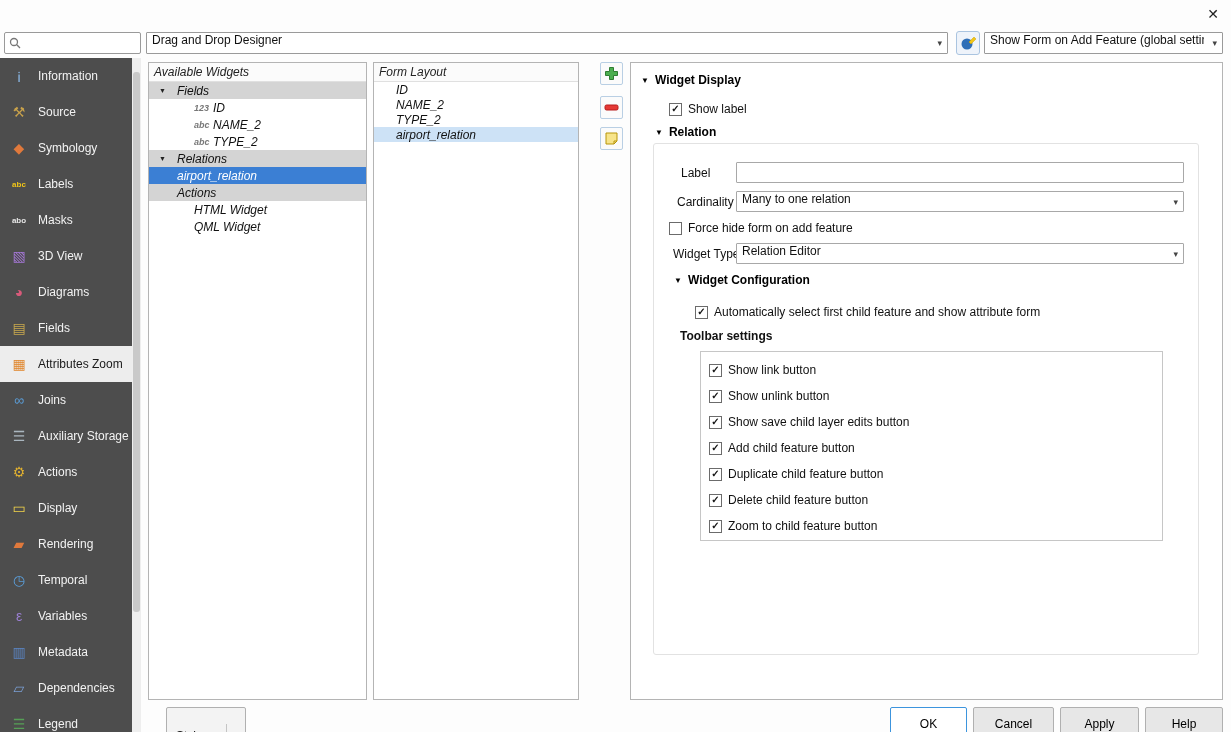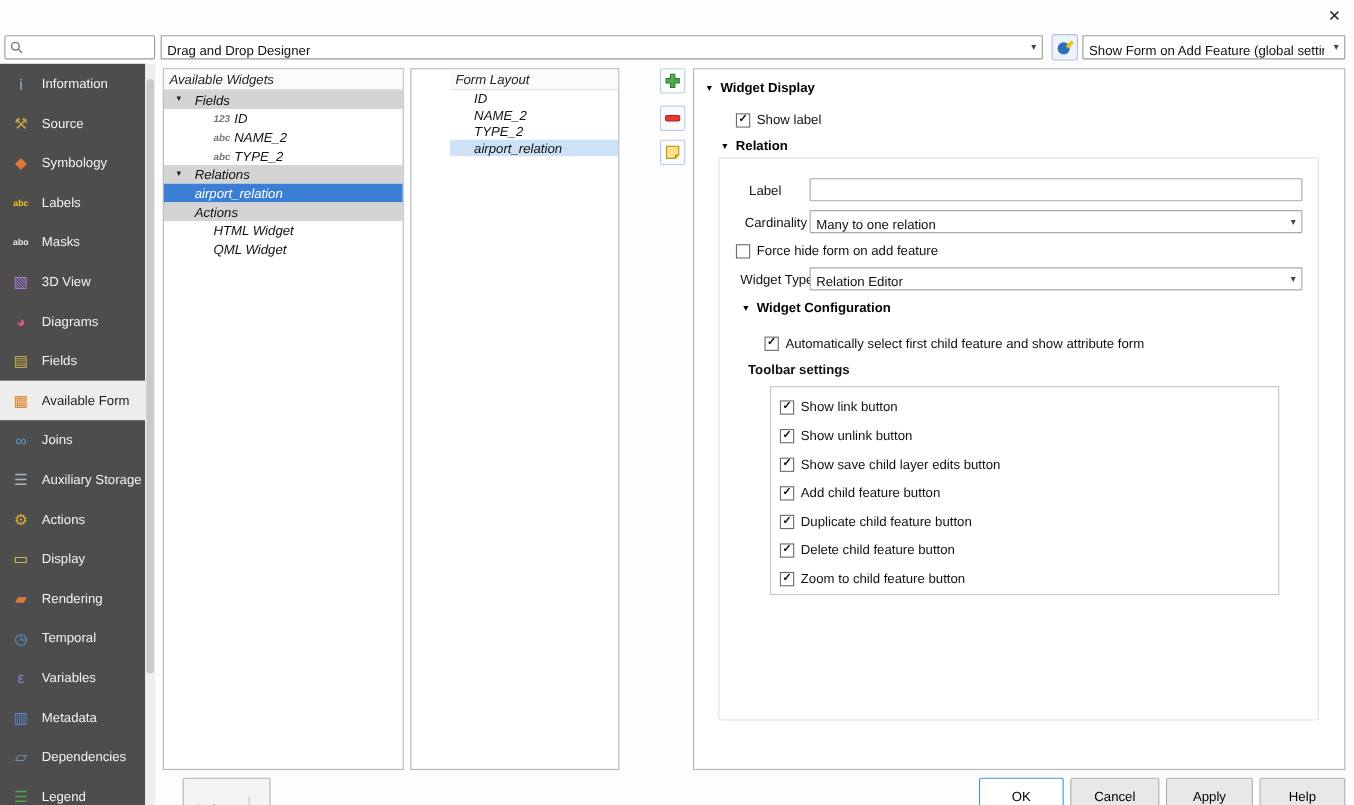--- a/index.html
+++ b/index.html
@@ -8,21 +8,21 @@
   .window { position:relative; width:1231px; height:732px; background:#fdfdfd; overflow:hidden; }
 
   
   .titlebar { position:absolute; left:0; top:0; width:100%; height:28px; background:#ffffff; display:flex; align-items:center; padding:0 8px; }
   .titlebar .t-text { margin-left:8px; font-size:12px; color:#000; }
   .close-btn { position:absolute; right:12px; top:6px; font-size:14px; color:#222; cursor:default; }
 
   
   .searchbox { position:absolute; left:4px; top:32px; width:137px; height:22px; background:#fff; border:1px solid #9a9a9a; border-radius:2px; display:flex; align-items:center; padding:0 4px; }
   .searchbox input { border:none; outline:none; flex:1; min-width:0; font:inherit; margin-left:4px; background:transparent; }
-  .combo { position:absolute; height:22px; background:#fff; border:1px solid #9a9a9a; display:flex; align-items:flex-end; padding:0 18px 0 5px; border-radius:1px; }
+  .combo { position:absolute; height:22px; background:#fff; border:1px solid #9a9a9a; display:flex; align-items:flex-start; padding:0 18px 0 5px; border-radius:1px; }
   .combo .val { white-space:nowrap; overflow:hidden; }
   .combo .arr { position:absolute; right:5px; top:50%; transform:translateY(-55%); font-size:9px; color:#444; }
   .icon-btn { position:absolute; left:956px; top:31px; width:24px; height:24px; background:#eef3fa; border:1px solid #aac4e0; border-radius:3px; display:flex; align-items:center; justify-content:center; }
 
   
   .sidebar { position:absolute; left:0; top:58px; width:132px; height:674px; background:#4d4d4d; overflow:hidden; display:flex; flex-direction:column; }
   .side-item { height:36px; flex:0 0 36px; display:flex; align-items:center; padding-left:9px; color:#f2f2f2; gap:9px; font-size:12px; }
   .side-item.selected { background:#ededed; color:#1a1a1a; }
   .side-icon { width:20px; text-align:center; font-size:14px; flex:0 0 20px; }
   .side-icon.tt { font-size:8px; font-weight:bold; letter-spacing:0; }
@@ -127,21 +127,21 @@
     <div class="side-item">
       <span class="side-icon" style="color:#d85a7a">◕</span>
       <span>Diagrams</span>
     </div>
     <div class="side-item">
       <span class="side-icon" style="color:#c9a94e">▤</span>
       <span>Fields</span>
     </div>
     <div class="side-item selected">
       <span class="side-icon" style="color:#e0862c">▦</span>
-      <span>Available Form</span>
+      <span>Attributes Zoom</span>
     </div>
     <div class="side-item">
       <span class="side-icon" style="color:#5a9bd4">∞</span>
       <span>Joins</span>
     </div>
     <div class="side-item">
       <span class="side-icon" style="color:#aab6bf">☰</span>
       <span>Auxiliary Storage</span>
     </div>
     <div class="side-item">
@@ -211,21 +211,21 @@
       <span>Actions</span>
     </div>
     <div class="aw-row aw-item deep">
       <span>HTML Widget</span>
     </div>
     <div class="aw-row aw-item deep">
       <span>QML Widget</span>
     </div>
   </div>
 
-  <div class="panel" style="left:373px; width:190px;padding-left:35px;">
+  <div class="panel" style="left:373px; width:206px;">
     <div class="panel-header">Form Layout</div>
     <div class="fl-item">
       <span>ID</span>
     </div>
     <div class="fl-item">
       <span>NAME_2</span>
     </div>
     <div class="fl-item">
       <span>TYPE_2</span>
     </div>

